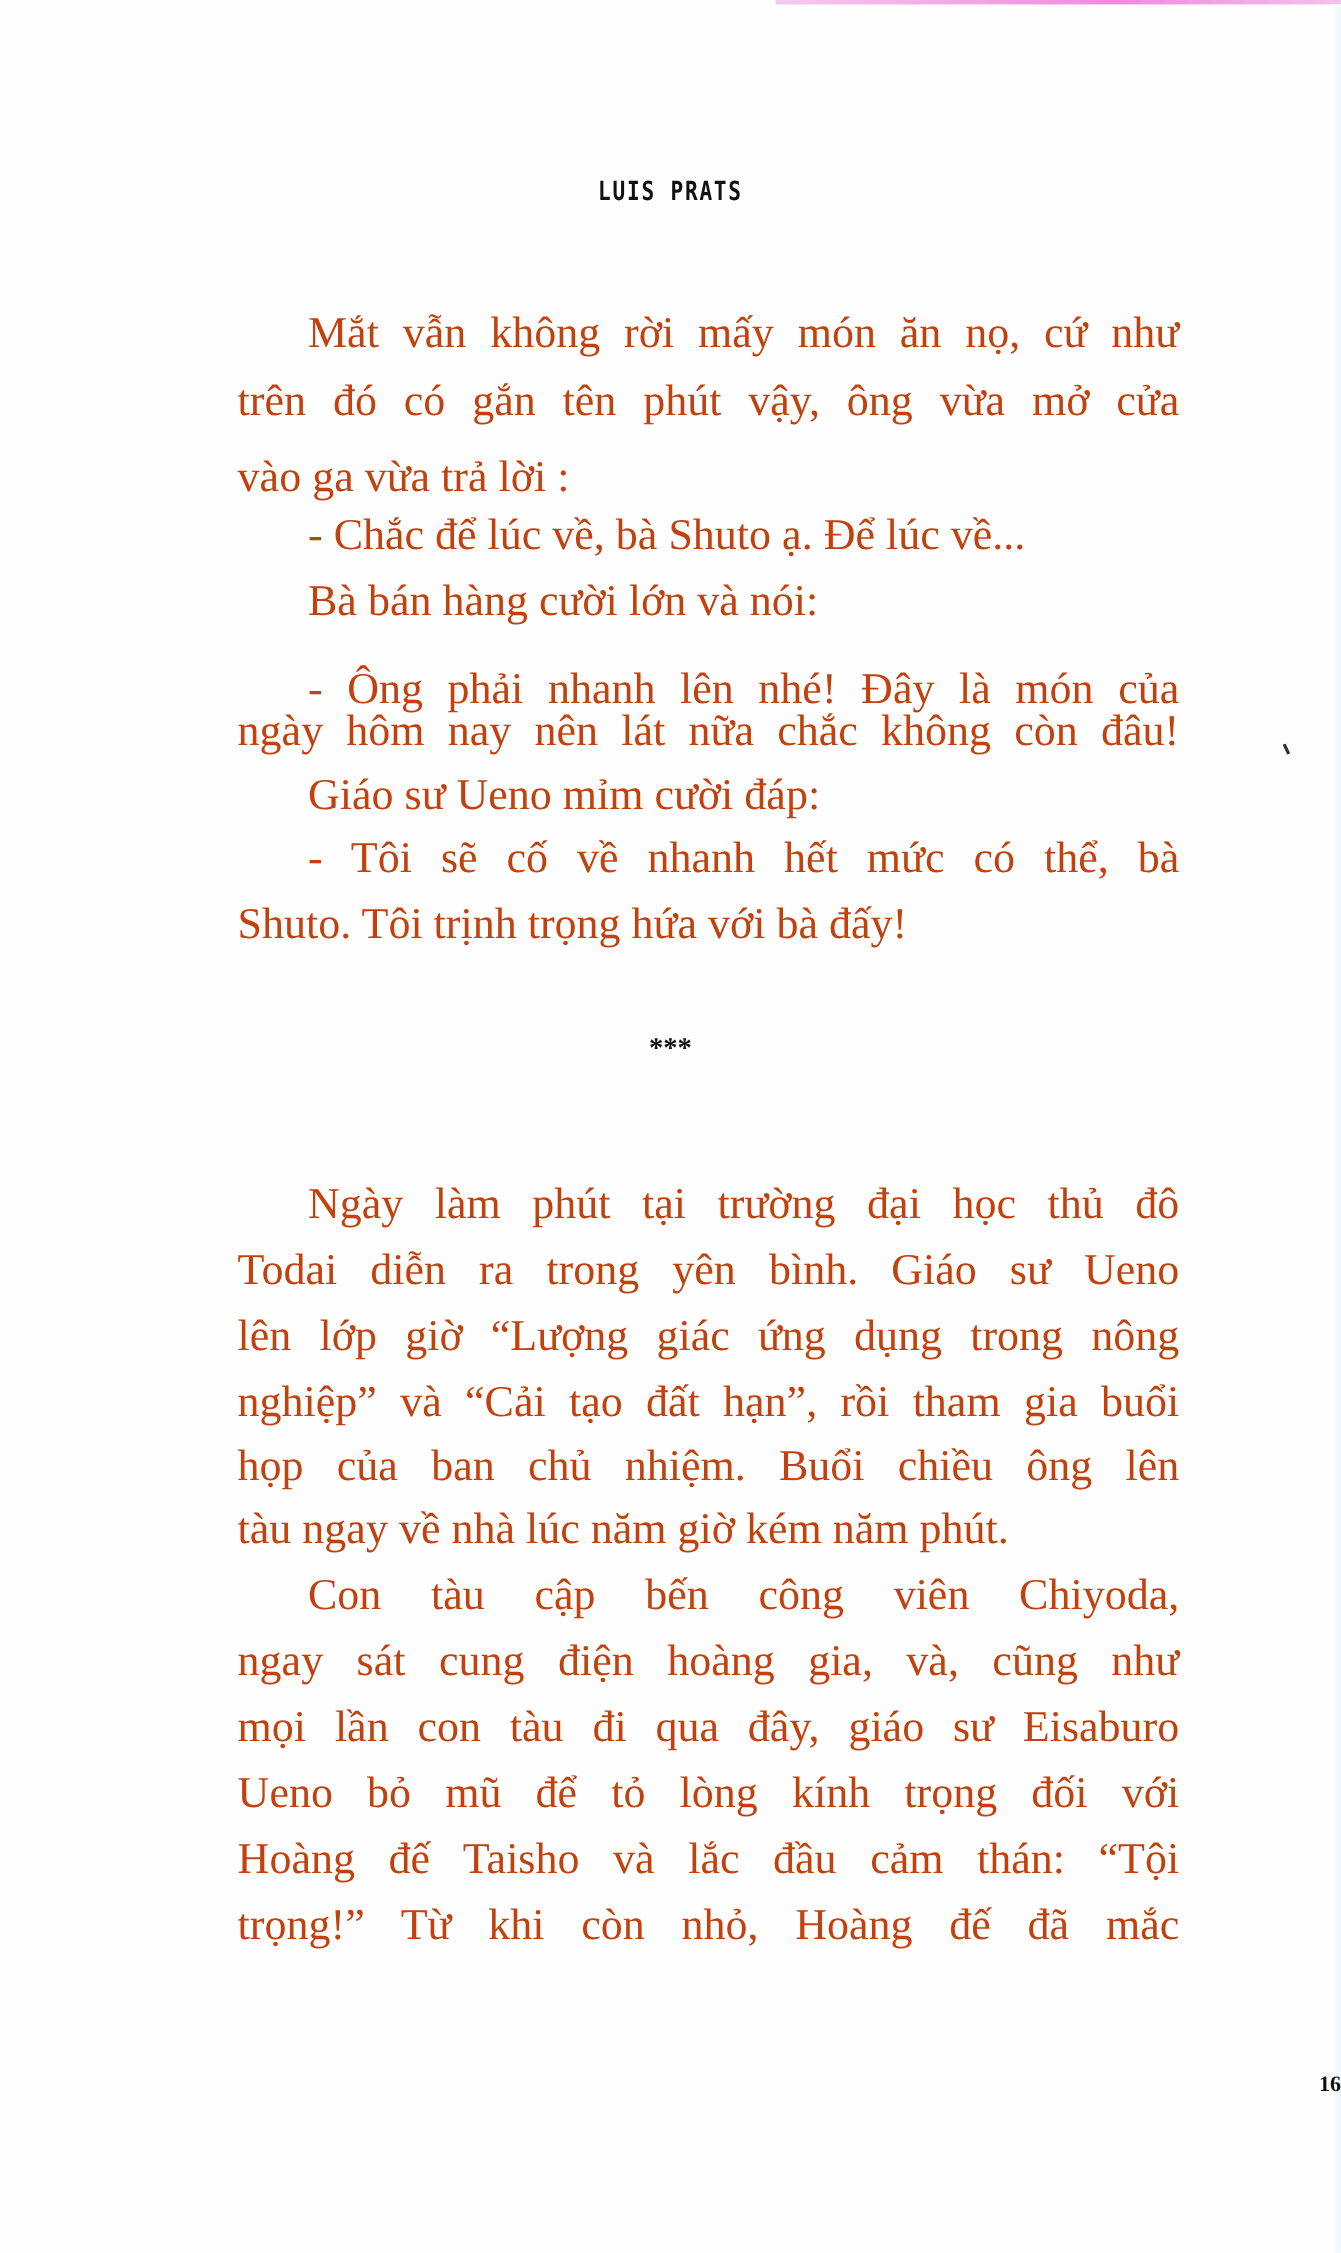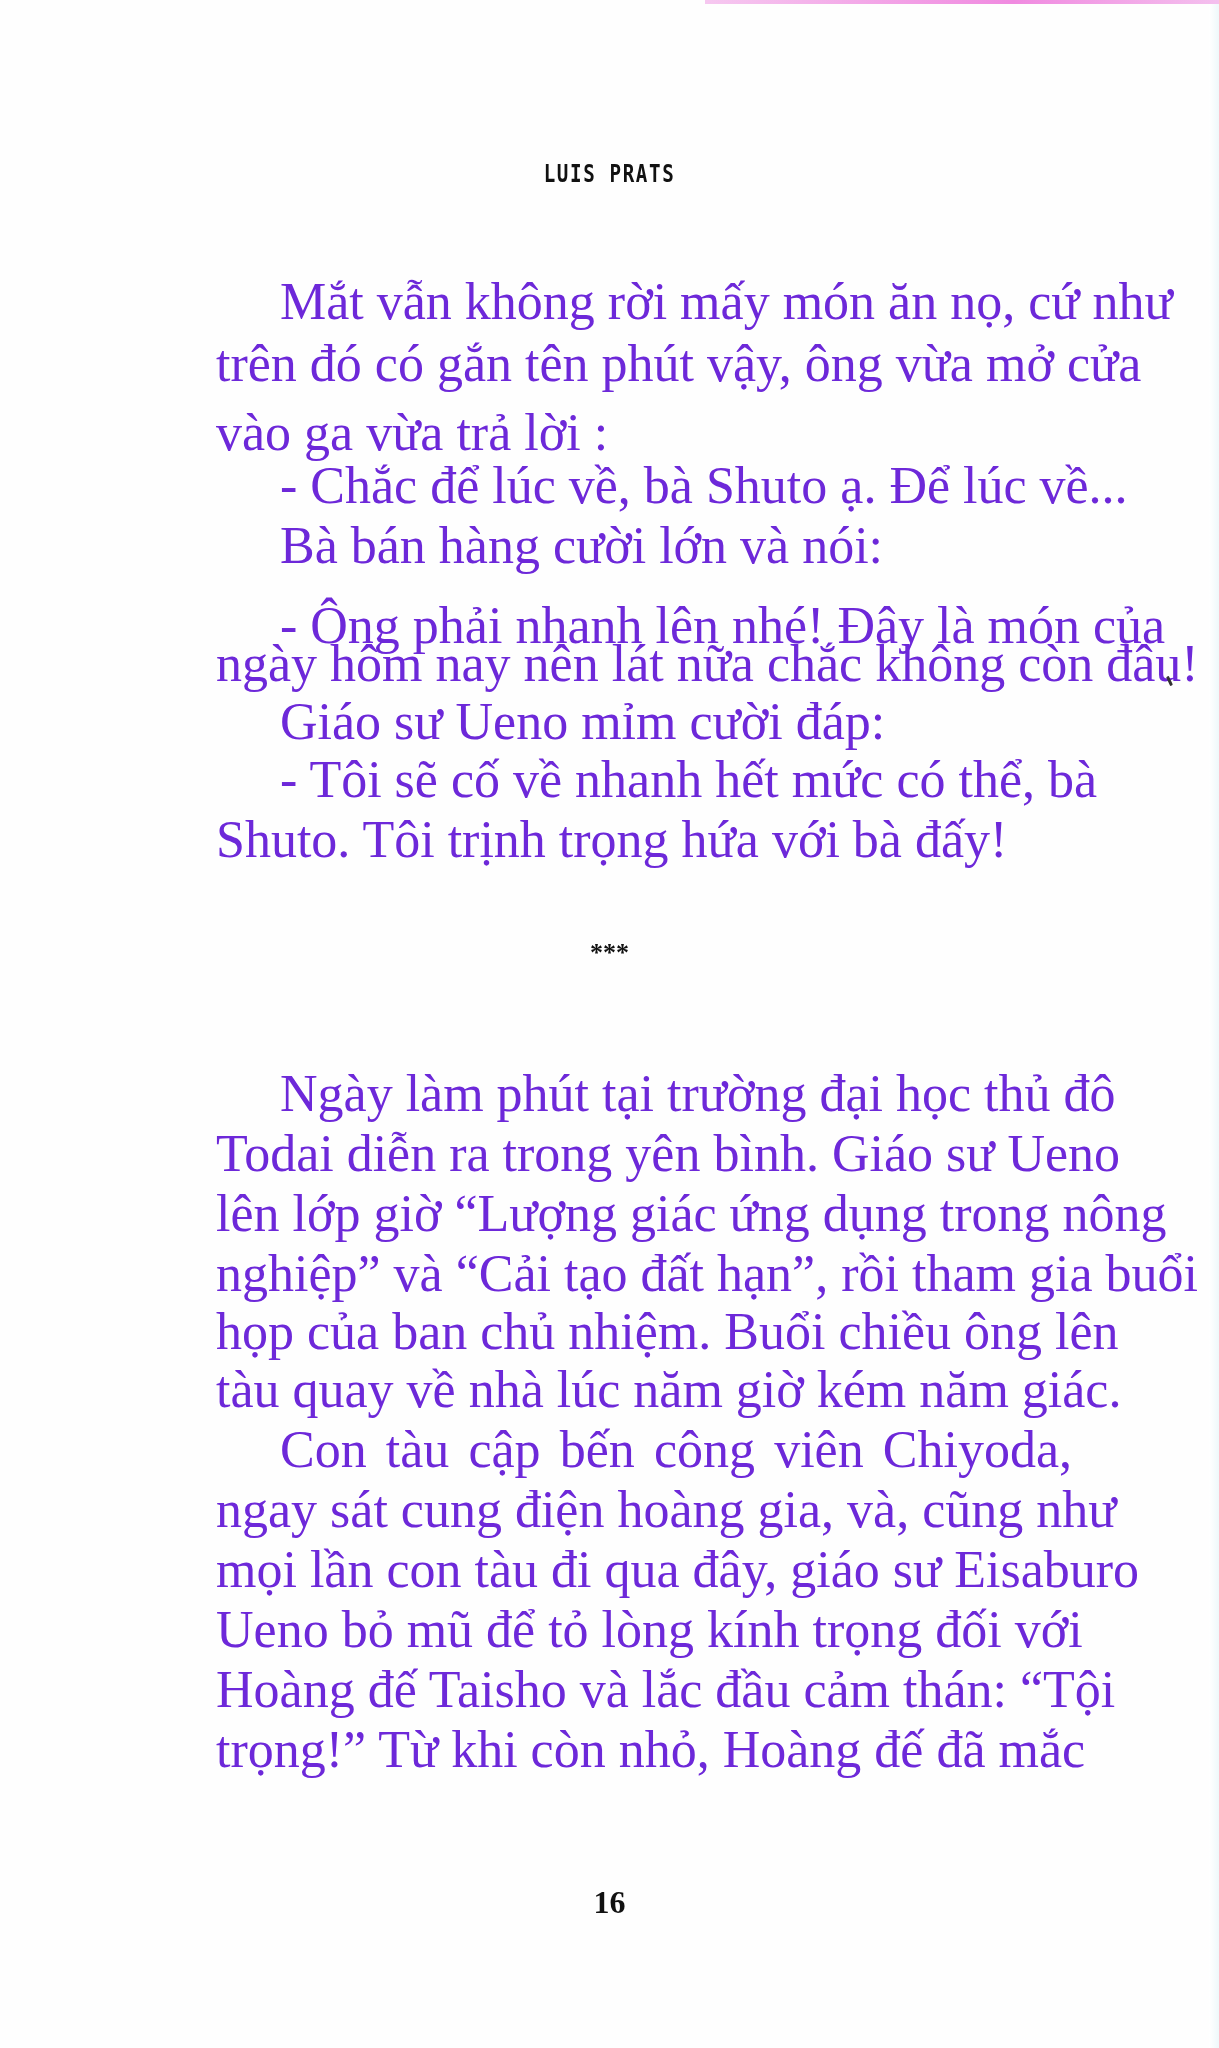--- a/index.html
+++ b/index.html
@@ -3,29 +3,29 @@
 <meta charset="utf-8">
 <style>
   html, body { margin:0; padding:0; }
   body { width:1219px; height:2048px; background:#fefefe; position:relative; overflow:hidden; }
   .top-edge { position:absolute; left:705px; top:0; width:514px; height:4px; background:linear-gradient(90deg,#f6c8f0,#f08ae0 60%,#f4c0ee); }
   .right-edge { position:absolute; right:0; top:4px; width:10px; height:2044px; background:linear-gradient(90deg,#ffffff,#eef8fa); }
   .running-head { position:absolute; top:160px; left:0; width:1219px; text-align:center;
     font-family:"DejaVu Sans Mono", monospace; font-size:24px; font-weight:bold; letter-spacing:2px; color:#111;
     transform:scaleX(0.8); }
   .line { position:absolute; left:216px; width:856px; height:60px; white-space:nowrap;
-    font-family:"Liberation Serif", serif; font-size:52px; color:#6d28d9; line-height:60px;
+    font-family:"Liberation Serif", serif; font-size:40px; color:#c2410c; line-height:60px;
     text-align:justify; text-align-last:justify; }
   .line.indent { left:280px; width:792px; }
   .line.last { text-align-last:left; }
   .sep { position:absolute; top:938px; left:0; width:1219px; text-align:center;
     font-family:"Liberation Serif", serif; font-size:26px; font-weight:bold; color:#111; }
   .mark { position:absolute; left:1168px; top:676px; width:3px; height:10px; background:#333; transform:rotate(-25deg); border-radius:1px; }
-  .page-num { position:absolute; top:1884px; left:0; width:1219px; text-align:center;
-    font-family:"Liberation Serif", serif; font-size:32px; font-weight:bold; color:#111; }
+  .page-num { position:absolute; top:1884px; left:0; width:1219px; text-align:right;
+    font-family:"Liberation Serif", serif; font-size:20px; font-weight:bold; color:#111; }
 </style>
 </head>
 <body>
 
 <div class="top-edge"></div>
 <div class="right-edge"></div>
 
 <div class="running-head">LUIS PRATS</div>
 
 <div>
@@ -44,21 +44,21 @@
 <div class="mark"></div>
 
 <div class="sep">***</div>
 
 <div>
   <div class="line indent" style="top:1064px">Ngày làm phút tại trường đại học thủ đô</div>
   <div class="line" style="top:1124px">Todai diễn ra trong yên bình. Giáo sư Ueno</div>
   <div class="line" style="top:1184px">lên lớp giờ “Lượng giác ứng dụng trong nông</div>
   <div class="line" style="top:1244px">nghiệp” và “Cải tạo đất hạn”, rồi tham gia buổi</div>
   <div class="line" style="top:1302px">họp của ban chủ nhiệm. Buổi chiều ông lên</div>
-  <div class="line last" style="top:1360px">tàu quay về nhà lúc năm giờ kém năm giác.</div>
+  <div class="line last" style="top:1360px">tàu ngay về nhà lúc năm giờ kém năm phút.</div>
   <div class="line indent" style="top:1420px">Con tàu cập bến công viên Chiyoda,</div>
   <div class="line" style="top:1480px">ngay sát cung điện hoàng gia, và, cũng như</div>
   <div class="line" style="top:1540px">mọi lần con tàu đi qua đây, giáo sư Eisaburo</div>
   <div class="line" style="top:1600px">Ueno bỏ mũ để tỏ lòng kính trọng đối với</div>
   <div class="line" style="top:1660px">Hoàng đế Taisho và lắc đầu cảm thán: “Tội</div>
   <div class="line" style="top:1720px">trọng!” Từ khi còn nhỏ, Hoàng đế đã mắc</div>
 </div>
 
 <div class="page-num">16</div>
 

